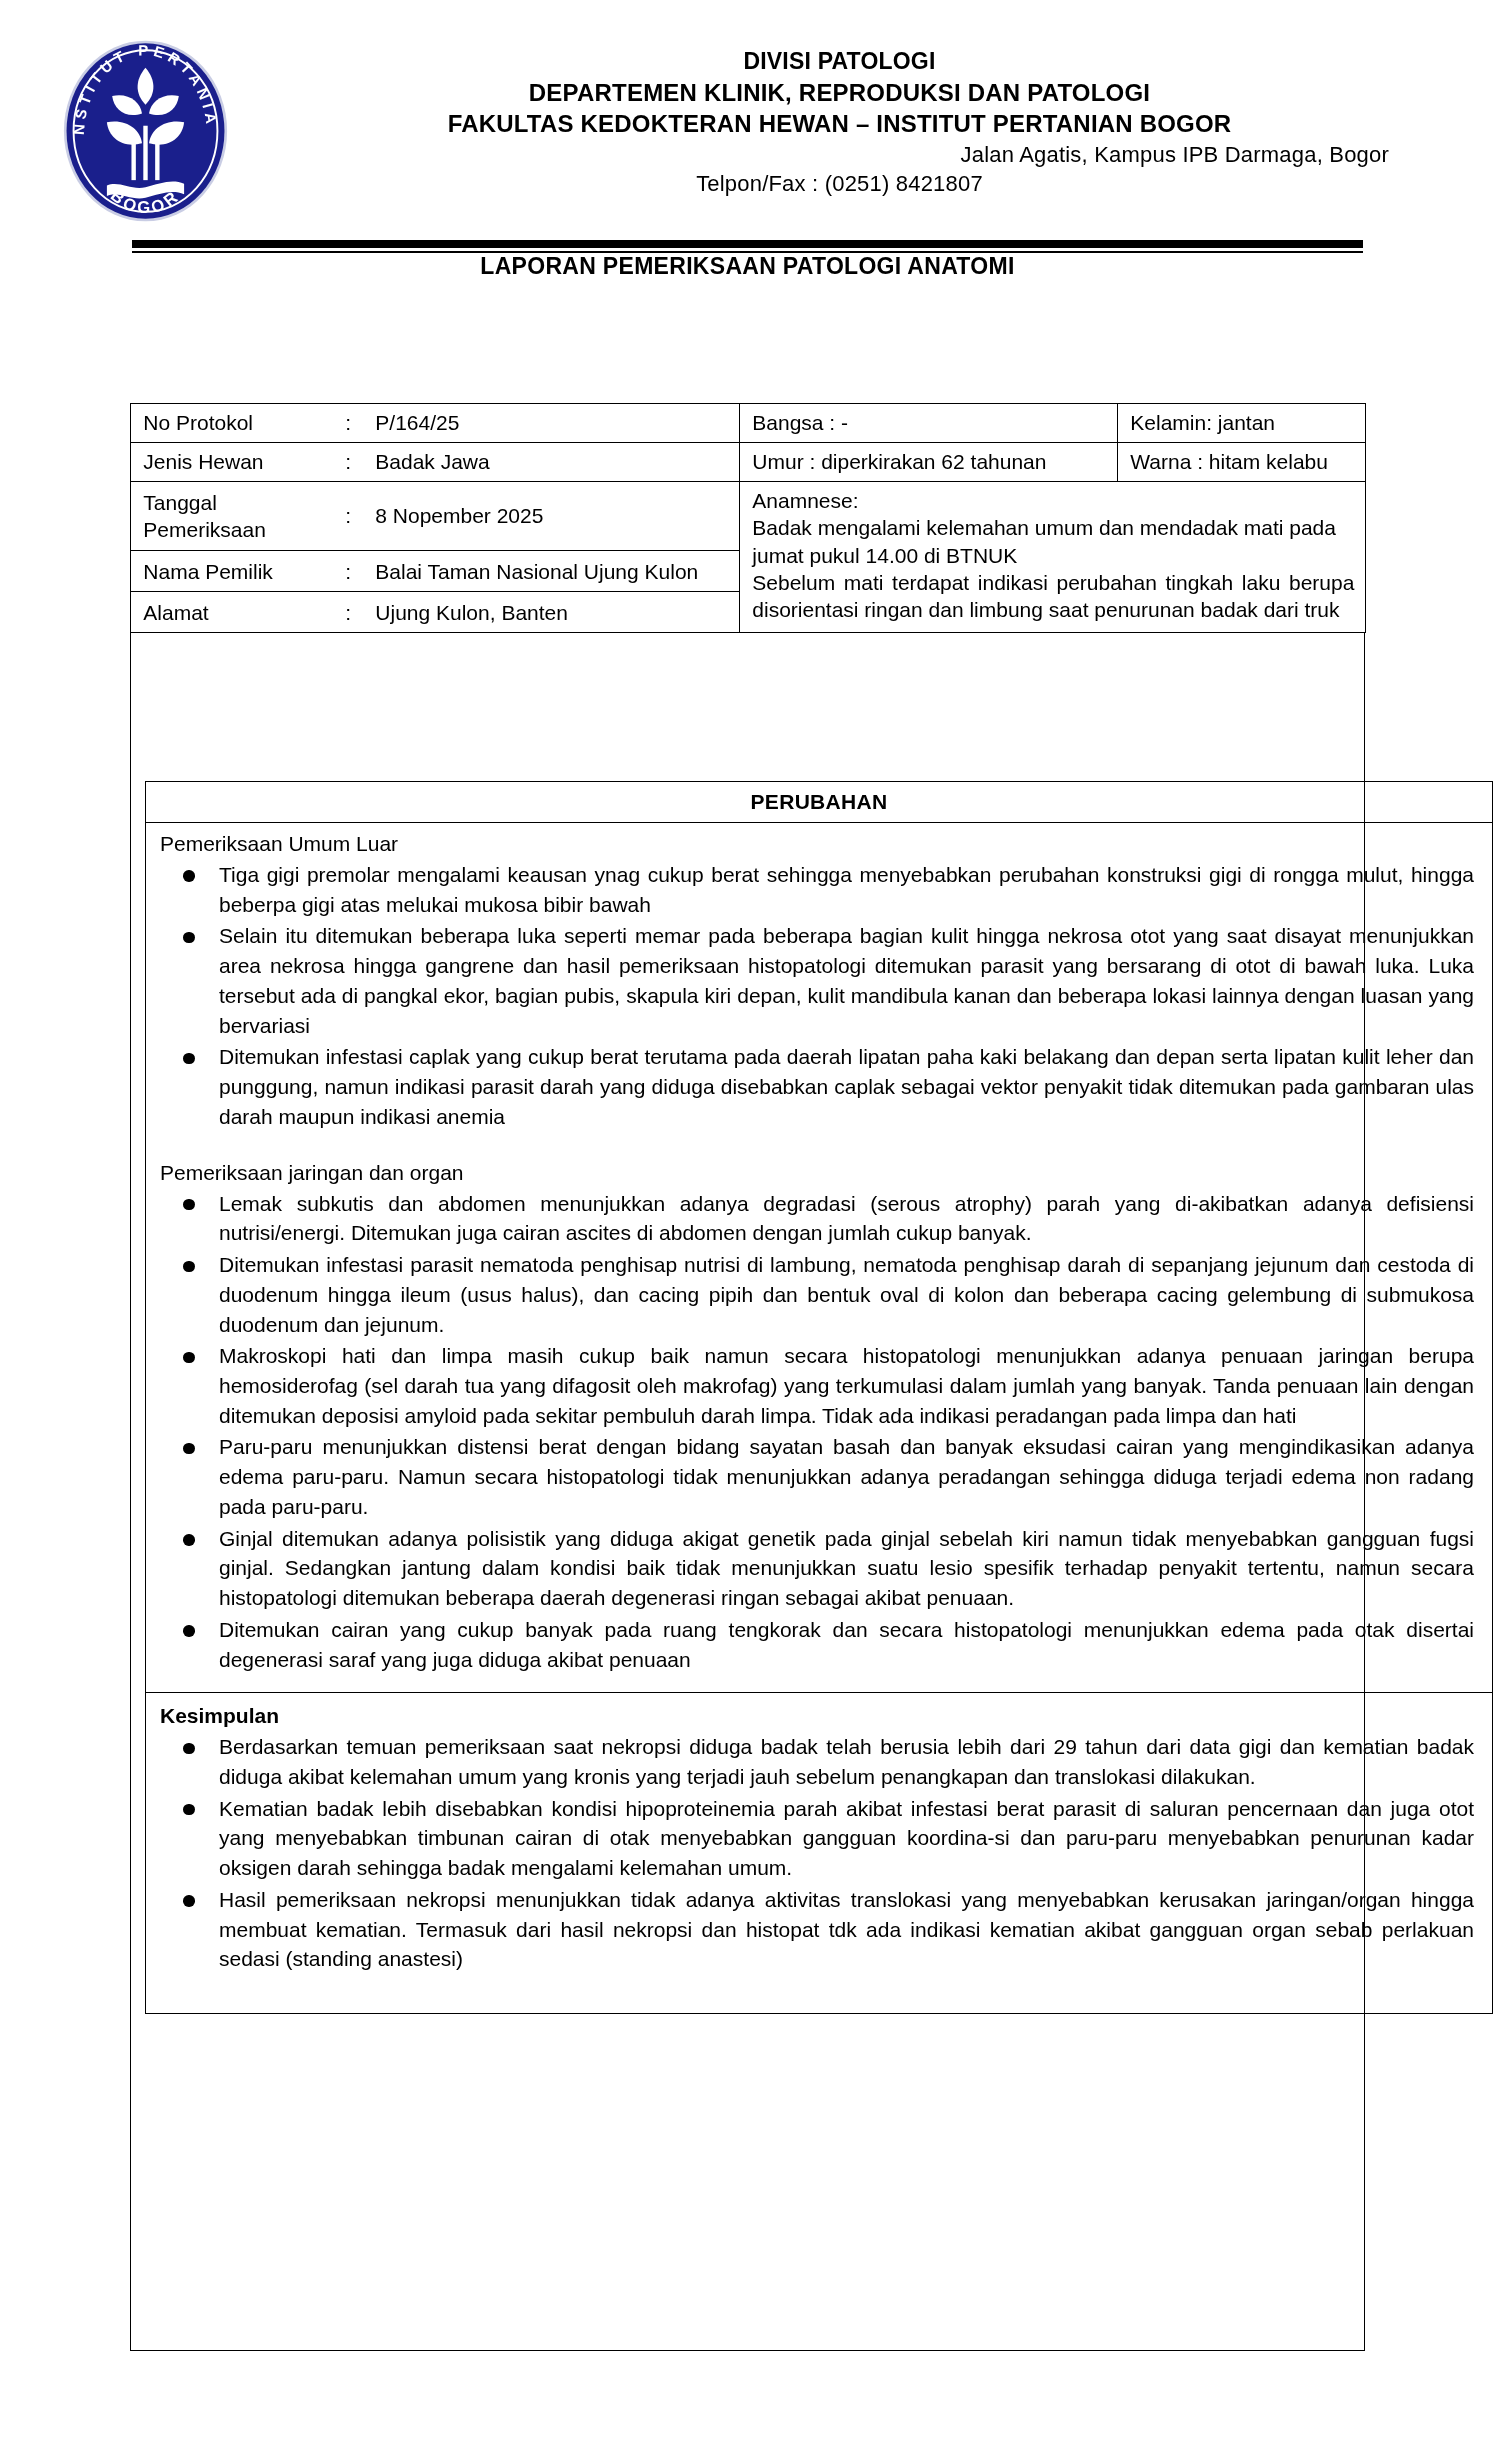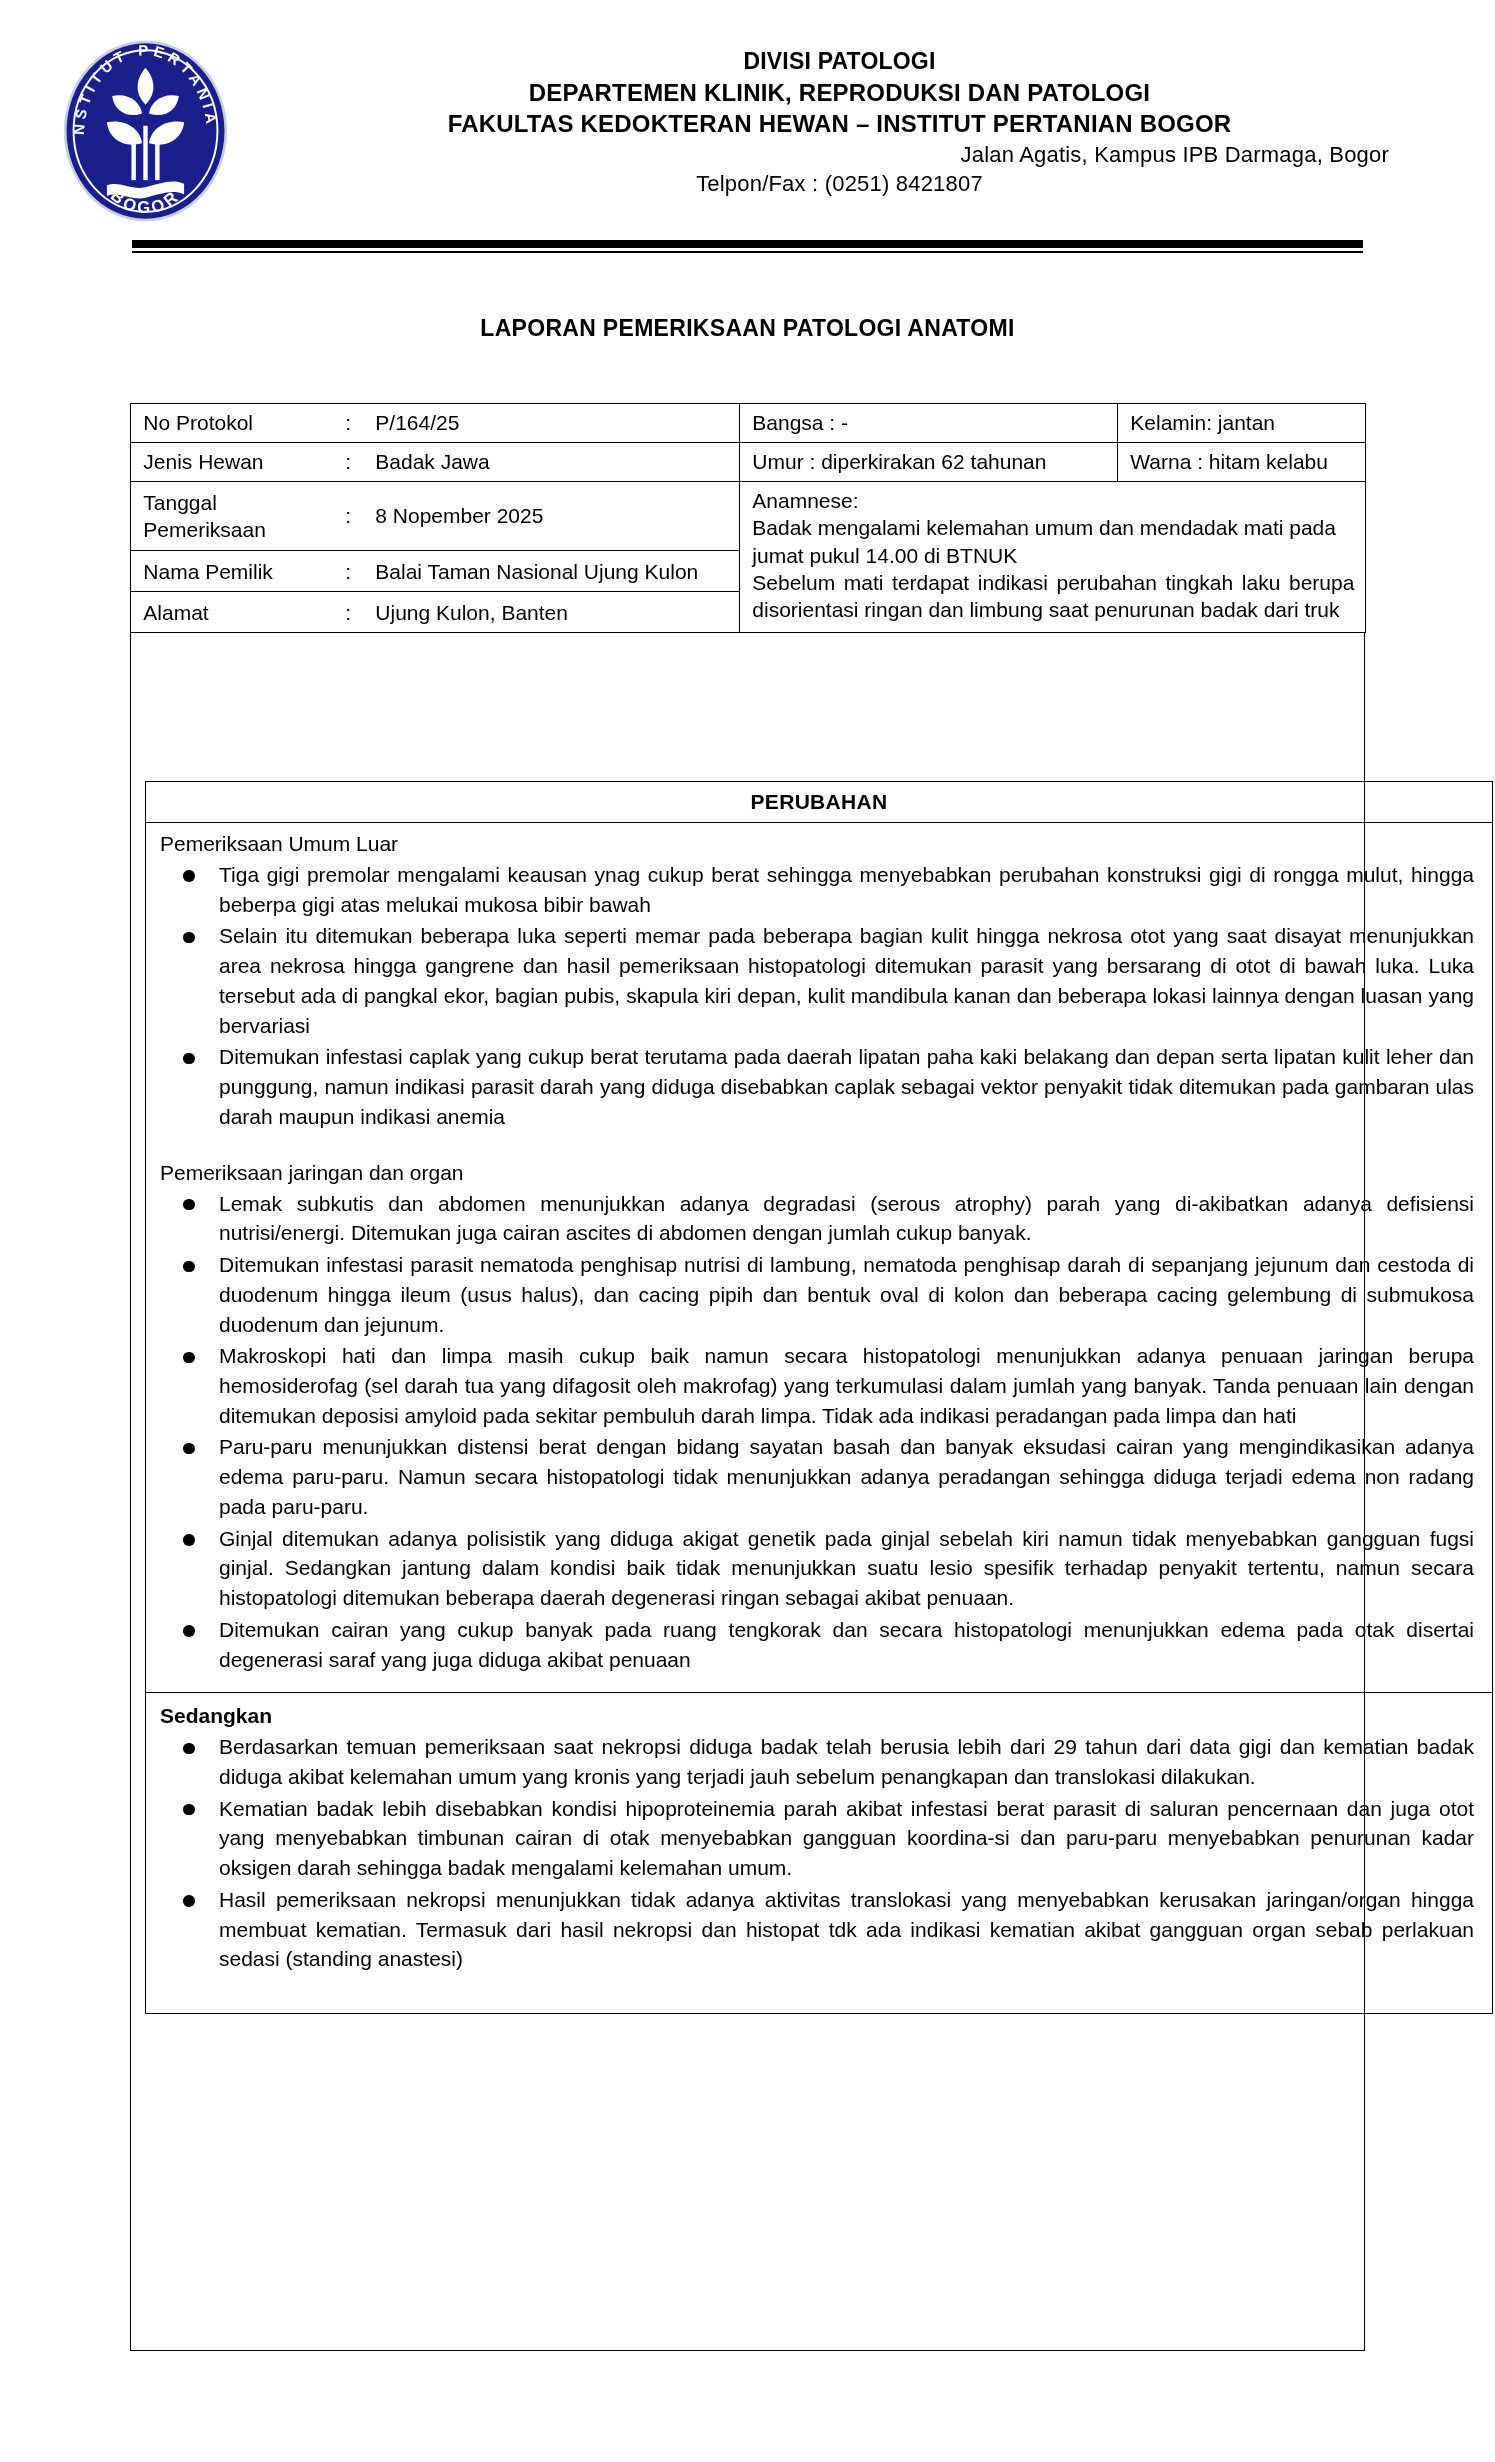--- a/index.html
+++ b/index.html
@@ -55,21 +55,20 @@
     height: 2.6px;
     box-sizing: content-box;
   }
 
   
   .doc-title {
     text-align: center;
     font-weight: bold;
     font-size: 23px;
     letter-spacing: 0.3px;
-    margin-top: 62px;
   }
 
   
   .page-frame {
     position: absolute;
     left: 130px;
     top: 403px;
     width: 1235px;
     height: 1948px;
     border: 1.8px solid #000;
@@ -324,21 +323,21 @@
         <li>Ditemukan infestasi parasit nematoda penghisap nutrisi di lambung, nematoda penghisap darah di sepanjang jejunum dan cestoda di duodenum hingga ileum (usus halus), dan cacing pipih dan bentuk oval di kolon dan beberapa cacing gelembung di submukosa duodenum dan jejunum.</li>
         <li>Makroskopi hati dan limpa masih cukup baik namun secara histopatologi menunjukkan adanya penuaan jaringan berupa hemosiderofag (sel darah tua yang difagosit oleh makrofag) yang terkumulasi dalam jumlah yang banyak. Tanda penuaan lain dengan ditemukan deposisi amyloid pada sekitar pembuluh darah limpa. Tidak ada indikasi peradangan pada limpa dan hati</li>
         <li>Paru-paru menunjukkan distensi berat dengan bidang sayatan basah dan banyak eksudasi cairan yang mengindikasikan adanya edema paru-paru. Namun secara histopatologi tidak menunjukkan adanya peradangan sehingga diduga terjadi edema non radang pada paru-paru.</li>
         <li>Ginjal ditemukan adanya polisistik yang diduga akigat genetik pada ginjal sebelah kiri namun tidak menyebabkan gangguan fugsi ginjal. Sedangkan jantung dalam kondisi baik tidak menunjukkan suatu lesio spesifik terhadap penyakit tertentu, namun secara histopatologi ditemukan beberapa daerah degenerasi ringan sebagai akibat penuaan.</li>
         <li>Ditemukan cairan yang cukup banyak pada ruang tengkorak dan secara histopatologi menunjukkan edema pada otak disertai degenerasi saraf yang juga diduga akibat penuaan</li>
       </ul>
     </div>
   </div>
 
   <div class="kesimpulan-box">
-    <div class="sec-label bold">Sedangkan</div>
+    <div class="sec-label bold">Kesimpulan</div>
     <ul class="bullets">
       <li>Berdasarkan temuan pemeriksaan saat nekropsi diduga badak telah berusia lebih dari 29 tahun dari data gigi dan kematian badak diduga akibat kelemahan umum yang kronis yang terjadi jauh sebelum penangkapan dan translokasi dilakukan.</li>
       <li>Kematian badak lebih disebabkan kondisi hipoproteinemia parah akibat infestasi berat parasit di saluran pencernaan dan juga otot yang menyebabkan timbunan cairan di otak menyebabkan gangguan koordina-si dan paru-paru menyebabkan penurunan kadar oksigen darah sehingga badak mengalami kelemahan umum.</li>
       <li>Hasil pemeriksaan nekropsi menunjukkan tidak adanya aktivitas translokasi yang menyebabkan kerusakan jaringan/organ hingga membuat kematian. Termasuk dari hasil nekropsi dan histopat tdk ada indikasi kematian akibat gangguan organ sebab perlakuan sedasi (standing anastesi)</li>
     </ul>
   </div>
 </div>
 
 
 </body></html>

